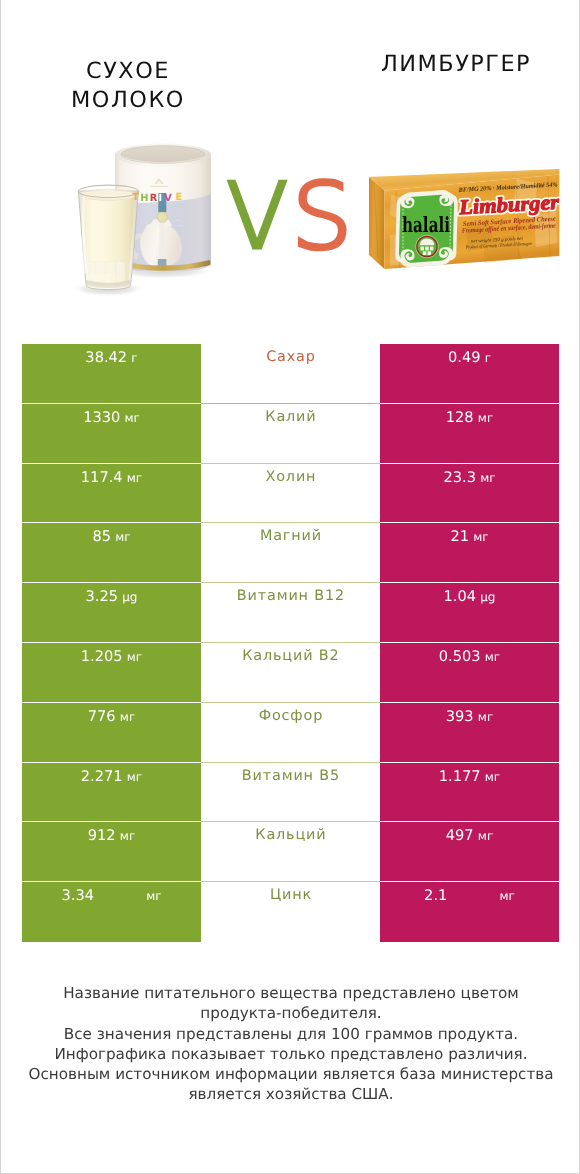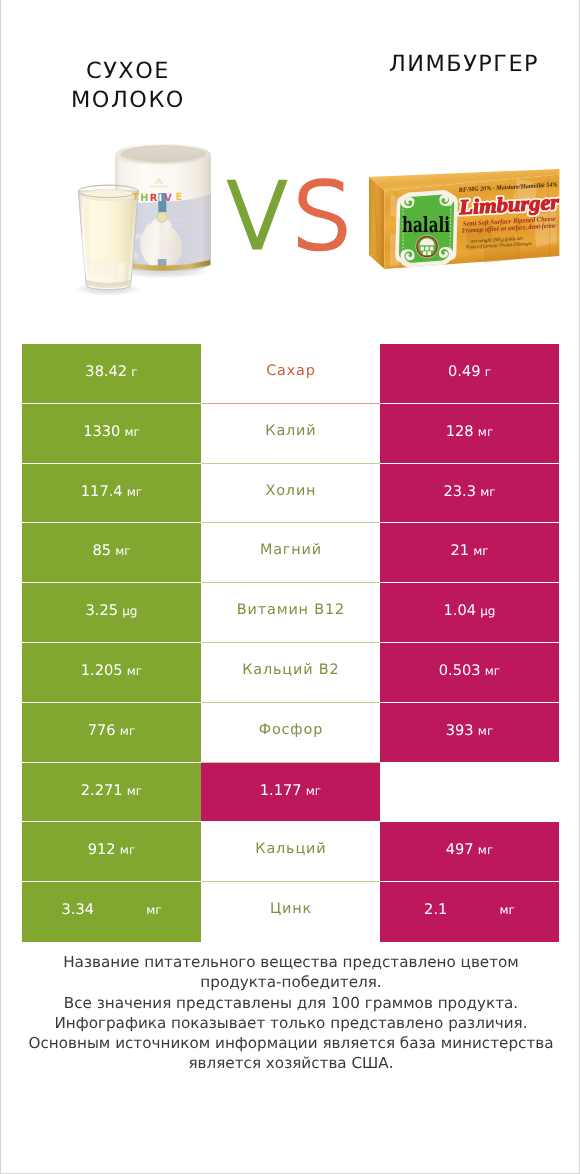--- a/index.html
+++ b/index.html
@@ -4,46 +4,46 @@
 <style>
   html,body{margin:0;padding:0;}
   body{width:580px;height:1174px;background:#ffffff;font-family:"Liberation Sans",sans-serif;overflow:hidden;position:relative;-webkit-font-smoothing:antialiased;text-rendering:geometricPrecision;}
   .page{position:absolute;left:0;top:0;width:580px;height:1174px;box-sizing:border-box;
         border-left:1px solid #d4d4d4;border-right:1px solid #d4d4d4;border-bottom:1px solid #d4d4d4;}
 
   
   .title{position:absolute;font-family:"DejaVu Sans",sans-serif;font-weight:400;color:#131313;text-align:center;
          letter-spacing:1.5px;font-size:22.4px;line-height:28.5px;}
   #title-left{left:12px;top:22px;width:230px;margin-top:35px;}
-  #title-right{left:348px;top:50px;width:230px;}
+  #title-right{left:340px;top:50px;width:230px;}
 
   
   .hero{position:absolute;left:0;top:0px;width:580px;height:330px;}
   .img-left{position:absolute;left:70px;top:135px;}
   .img-right{position:absolute;left:365px;top:165px;}
   .vs{position:absolute;left:220px;top:136px;width:140px;height:140px;font-family:"DejaVu Sans",sans-serif;
       font-size:122px;font-weight:200;-webkit-text-stroke:3px;letter-spacing:-3px;line-height:140px;}
   .vs .v{color:#7ba338;}
   .vs .s{color:#e16a4a;}
 
   
   .table{position:absolute;left:21px;top:344px;width:537px;}
   .row{display:flex;height:59.8px;}
-  .cell{width:179px;display:flex;align-items:baseline;justify-content:center;box-sizing:border-box;padding-top:19px;}
+  .cell{width:179px;display:flex;align-items:baseline;justify-content:center;box-sizing:border-box;padding-top:5px;}
   .cell.left{background:#82a731;color:#fff;border-bottom:1px solid #ffffff;}
   .cell.right{background:#be185d;color:#fff;border-bottom:1px solid #ffffff;}
   .cell.mid{background:#ffffff;border-bottom:1px solid transparent;}
   .row:last-child .cell.mid{border-bottom:none;justify-content:center;}
   .row:last-child .cell.left,.row:last-child .cell.right{border-bottom:none;gap:48px;}
   .num{font-family:"DejaVu Sans",sans-serif;font-size:14.6px;font-weight:400;}
   .unit{font-family:"DejaVu Sans",sans-serif;font-size:12px;font-weight:400;margin-left:4.2px;}
   .nutri{font-family:"DejaVu Sans",sans-serif;font-size:14.4px;font-weight:400;letter-spacing:0.85px;text-indent:0.85px;}
 
   
-  .footer{position:absolute;left:20px;top:952px;width:540px;text-align:center;color:#3a3a3a;
+  .footer{position:absolute;left:20px;top:983px;width:540px;text-align:center;color:#3a3a3a;
           font-family:"DejaVu Sans",sans-serif;font-size:15.2px;line-height:20.3px;}
 </style>
 </head>
 <body>
 
 <div class="page">
   <div class="title" id="title-left">
       <div>СУХОЕ</div>
       <div>МОЛОКО</div>
     </div>
@@ -351,20 +351,23 @@
     <div class="cell right">
           <span class="num">393</span>
           <span class="unit">мг</span>
         </div>
   </div>
   <div class="row">
     <div class="cell left">
           <span class="num">2.271</span>
           <span class="unit">мг</span>
         </div>
+    <div class="cell mid" style="border-bottom-color:#c4cd94">
+          <span class="nutri" style="color:#7d9140">Витамин B5</span>
+        </div>
     <div class="cell right">
           <span class="num">1.177</span>
           <span class="unit">мг</span>
         </div>
   </div>
   <div class="row">
     <div class="cell left">
           <span class="num">912</span>
           <span class="unit">мг</span>
         </div>

